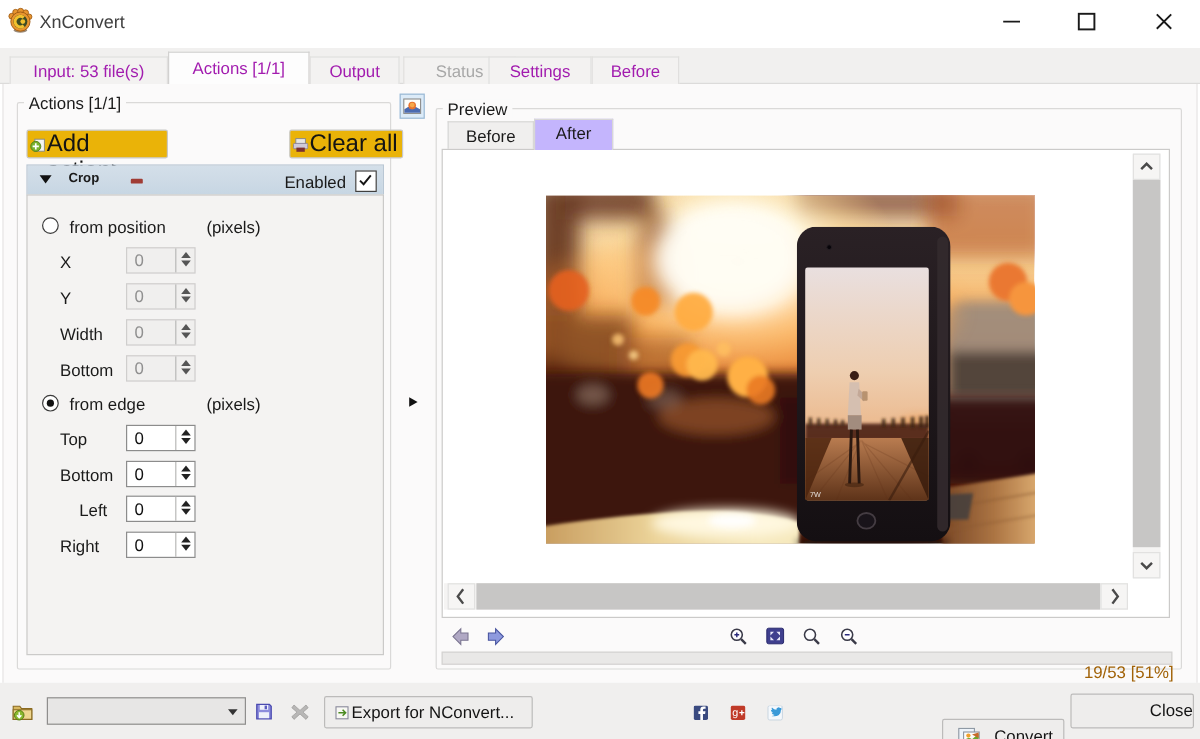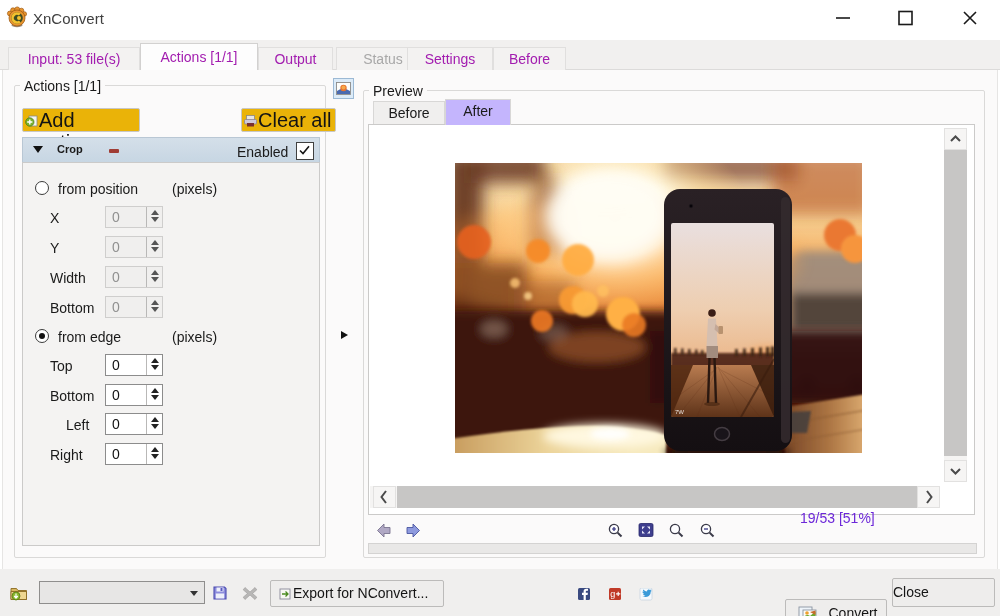--- a/index.html
+++ b/index.html
@@ -376,21 +376,21 @@
   <circle cx="300" cy="7" r="4.6" fill="#fdfdff"></circle>
       <line x1="303.6" y1="10.6" x2="307.5" y2="14.5" stroke-width="2"></line>
   <circle cx="331" cy="7" r="4.6" fill="#fdfdff"></circle>
       <line x1="334.6" y1="10.6" x2="338.5" y2="14.5" stroke-width="2"></line>
  </g>
  <path d="M237 7 H241 M239 5 V9" stroke="#28287a" stroke-width="1.2"></path>
  <path d="M329 7 H333" stroke="#28287a" stroke-width="1.2"></path>
  <rect x="264" y="1.5" width="14" height="13" rx="1.5" fill="#3f3f8e" stroke="#26266a" stroke-width="0.8"></rect>
  <path d="M267 4.5 L270 4.5 L267 7.5 Z M275 4.5 L272 4.5 L275 7.5 Z M267 11.5 L270 11.5 L267 8.5 Z M275 11.5 L272 11.5 L275 8.5 Z" fill="#e8e8f8"></path>
 </svg>
-<div class="abs" style="left:800px;top:510px;width:178px;font-size:14px;color:#6d28d9">19/53 [51%]</div>
+<div class="abs" style="left:800px;top:552px;width:178px;text-align:right;font-size:14px;color:#a16207">19/53 [51%]</div>
 
 <div class="abs" style="left:368px;top:543px;width:609px;height:11px;background:#e9e8e7;border:1px solid #d4d3d2"></div>
 
 <div class="abs" id="bbar"></div>
 <svg class="abs" style="left:10px;top:585px" width="18" height="17" viewBox="0 0 18 17" id="folderic">
  <path d="M1 3.5 L6.5 3.5 L8 5.5 L16.5 5.5 L16.5 14.5 L1 14.5 Z" fill="#d8b860" stroke="#8a6a20" stroke-width="0.9"></path>
  <path d="M1 6.5 L16.5 6.5 L16.5 14.5 L1 14.5 Z" fill="#eed690" stroke="#8a6a20" stroke-width="0.9"></path>
  <circle cx="6" cy="11" r="4" fill="#8ab82e" stroke="#567a10" stroke-width="0.8"></circle>
  <path d="M6 8.6 V12.6 M4.2 11 L6 13 L7.8 11" stroke="#fff" stroke-width="1.2" fill="none"></path>
 </svg>
@@ -419,13 +419,13 @@
  <rect x="62" y="0" width="12" height="12" rx="1.5" fill="#f4f8fc" stroke="#c8d4e0" stroke-width="0.8"></rect>
  <path d="M64 8.5 Q66 8.8 67.5 7.8 Q65.5 7.4 65 6 Q65.7 6.1 66.2 5.9 Q64.3 5.2 64.4 3.4 Q65 3.7 65.6 3.7 Q64.5 2.5 65.3 1.6 Q67 3.4 69 3.5 Q68.8 1.8 70.4 1.5 Q71.4 1.3 72 2 Q72.8 1.9 73.4 1.5 Q73.2 2.3 72.6 2.7 Q73.3 2.7 73.8 2.4 Q73.4 3.2 72.8 3.6 Q72.9 6.5 70.8 8 Q68.5 9.6 64 8.5 Z" fill="#3a9ad8"></path>
 </svg>
 <div class="bbtn" style="left:785px;top:599px;width:102px;height:29px;line-height:27px;padding-left:34px;text-align:center"><svg width="20" height="16" viewBox="0 0 20 16" style="position:absolute;left:12px;top:6px">
       <rect x="1" y="1" width="13" height="10" fill="#eef4fa" stroke="#8a94a0" stroke-width="0.9"></rect>
       <rect x="5" y="4" width="13" height="10" fill="#fdfdfa" stroke="#8a94a0" stroke-width="0.9"></rect>
       <path d="M5.5 11 Q9 7.5 12 10 L17.5 5.5 L17.5 13.5 L5.5 13.5 Z" fill="#6aa82e"></path>
       <circle cx="9" cy="7" r="1.8" fill="#f0a02e"></circle>
       <path d="M12 6 L17.5 4.5 L17.5 9 Z" fill="#c86a2a"></path>
     </svg><span style="text-decoration:underline">C</span>onvert</div>
-<div class="bbtn" style="left:892px;top:578px;width:103px;height:29px;line-height:27px;text-align:left">Close</div>
+<div class="bbtn" style="left:892px;top:578px;width:103px;height:29px;line-height:27px;text-align:right">Close</div>
 
 </body></html>

